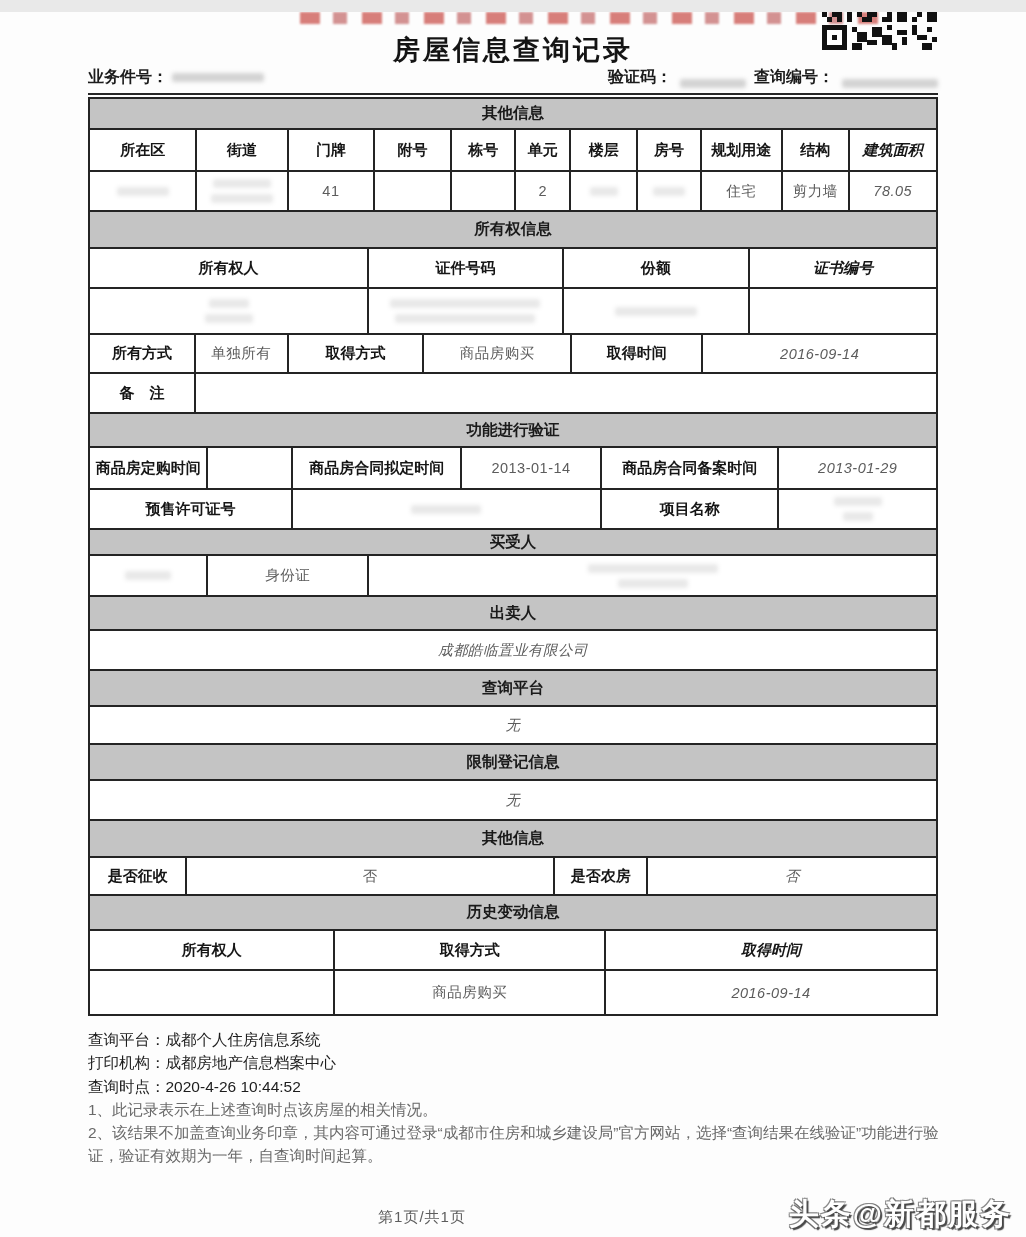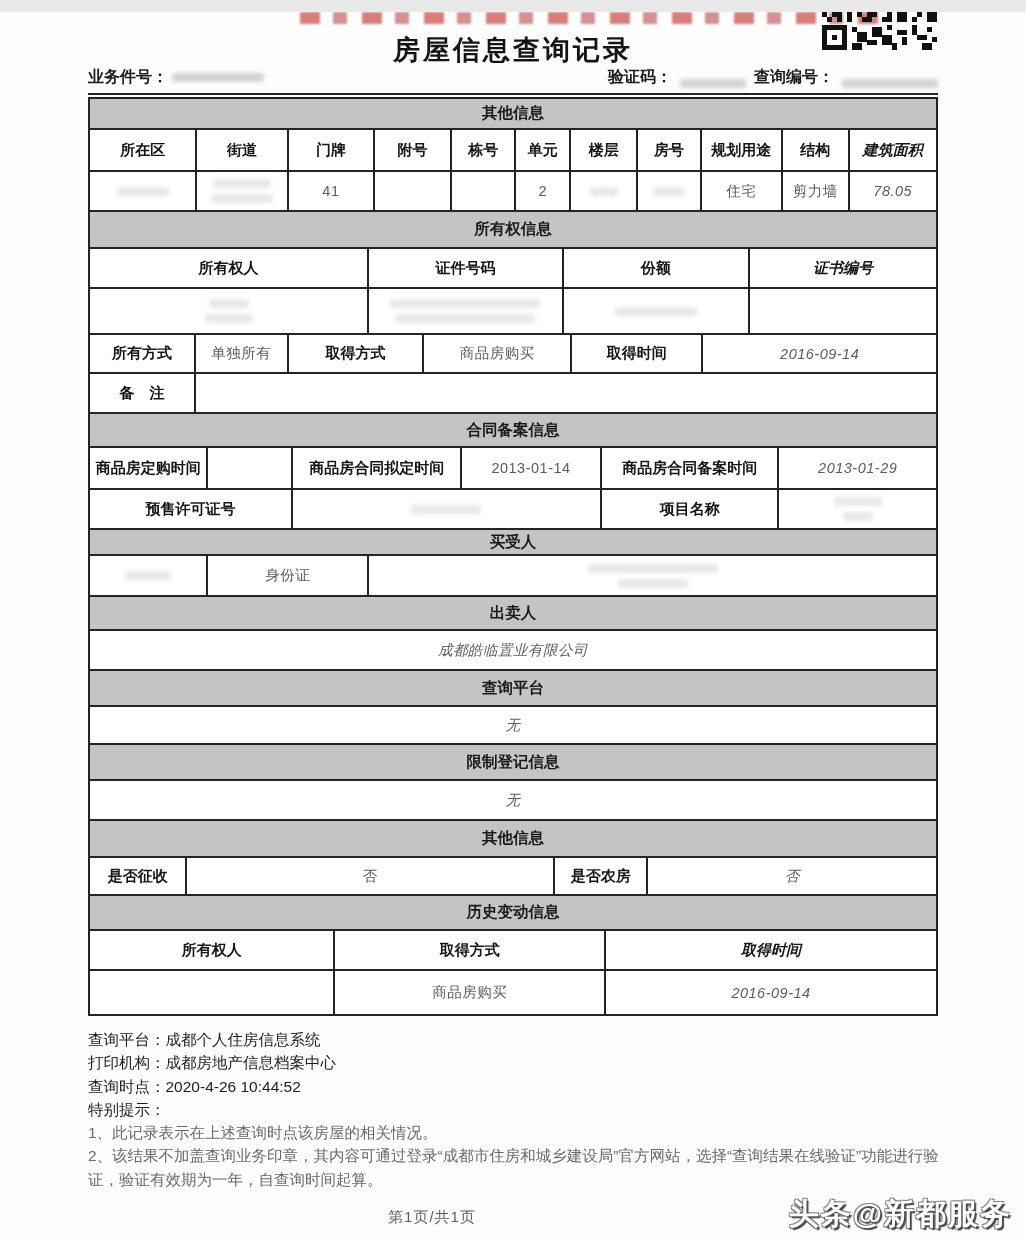--- a/index.html
+++ b/index.html
@@ -54,21 +54,21 @@
   .lbl{font-weight:700;font-size:15px;color:#161616;}
   .val{font-weight:400;font-size:14.5px;color:#5c5c5c;letter-spacing:.5px;}
   
   .foot{
     position:absolute;left:88px;top:1016px;width:852px;
     font-size:15.5px;line-height:1.5;color:#1d1d1d;
   }
   .foot .b{font-weight:400;}
   .foot .note{color:#696969;font-weight:400;}
   .page-indicator{
-    position:absolute;left:12px;bottom:22px;width:840px;text-align:center;
+    position:absolute;left:2px;bottom:22px;width:840px;text-align:center;
     font-size:15px;color:#5d5d5d;letter-spacing:1px;
   }
   .watermark{
     position:absolute;right:14px;bottom:14px;
     font-size:30px;font-weight:700;letter-spacing:2px;color:#ffffff;
     text-shadow:2px 2px 1px #474747,-1px -1px 0 #8a8a8a,1px -1px 0 #7a7a7a,-1px 1px 0 #7a7a7a;
     white-space:nowrap;
   }
 </style>
 </head>
@@ -202,21 +202,21 @@
       <div class="td lbl" style="width:16%">取得方式</div>
       <div class="td val" style="width:17.5%">商品房购买</div>
       <div class="td lbl" style="width:15.5%">取得时间</div>
       <div class="td val" style="width:27.5%">2016-09-14</div>
     </div>
     <div class="tr" style="height:40px">
       <div class="td lbl" style="width:12.5%">备　注</div>
       <div class="td val" style="width:87.5%"></div>
     </div>
 
-    <div class="tr sec" style="height:34px">合同备案信息</div>
+    <div class="tr sec" style="height:34px">功能进行验证</div>
     <div class="tr" style="height:42px">
       <div class="td lbl" style="width:14%">商品房定购时间</div>
       <div class="td val" style="width:10%"></div>
       <div class="td lbl" style="width:20%">商品房合同拟定时间</div>
       <div class="td val" style="width:16.5%">2013-01-14</div>
       <div class="td lbl" style="width:21%">商品房合同备案时间</div>
       <div class="td val" style="width:18.5%">2013-01-29</div>
     </div>
     <div class="tr" style="height:40px">
       <div class="td lbl" style="width:24%">预售许可证号</div>
@@ -280,21 +280,20 @@
       <div class="td val" style="width:32%">商品房购买</div>
       <div class="td val" style="width:39%">2016-09-14</div>
     </div>
 
   </div>
 
   <div class="foot">
     <div class="b">查询平台：成都个人住房信息系统</div>
     <div class="b">打印机构：成都房地产信息档案中心</div>
     <div class="b">查询时点：2020-4-26 10:44:52</div>
-    <div class="b">特别提示：</div>
     <div class="note">1、此记录表示在上述查询时点该房屋的相关情况。</div>
     <div class="note">2、该结果不加盖查询业务印章，其内容可通过登录“成都市住房和城乡建设局”官方网站，选择“查询结果在线验证”功能进行验证，验证有效期为一年，自查询时间起算。</div>
   </div>
 
   <div class="page-indicator">第1页/共1页</div>
 
   <div class="watermark">头条@新都服务</div>
 
 </div>
 

